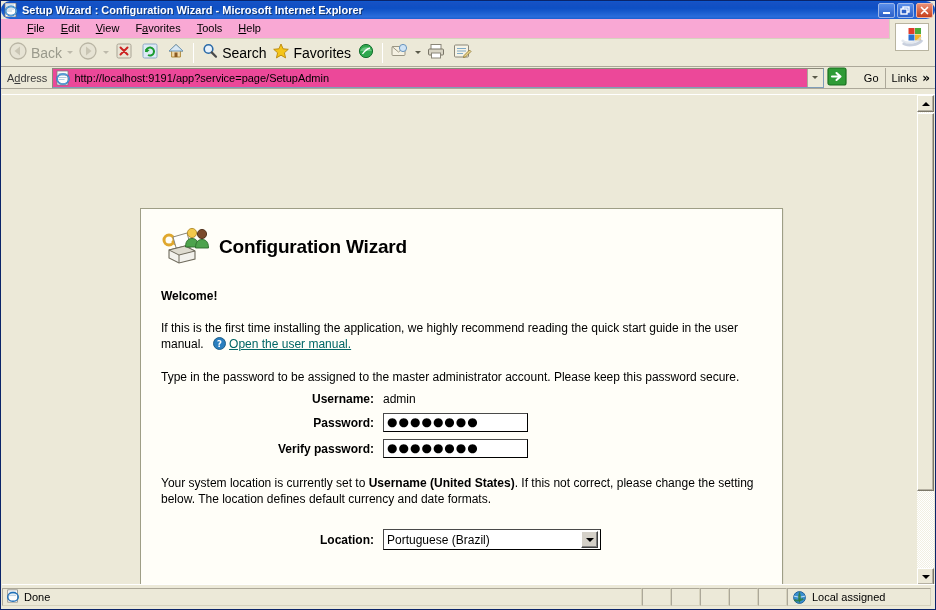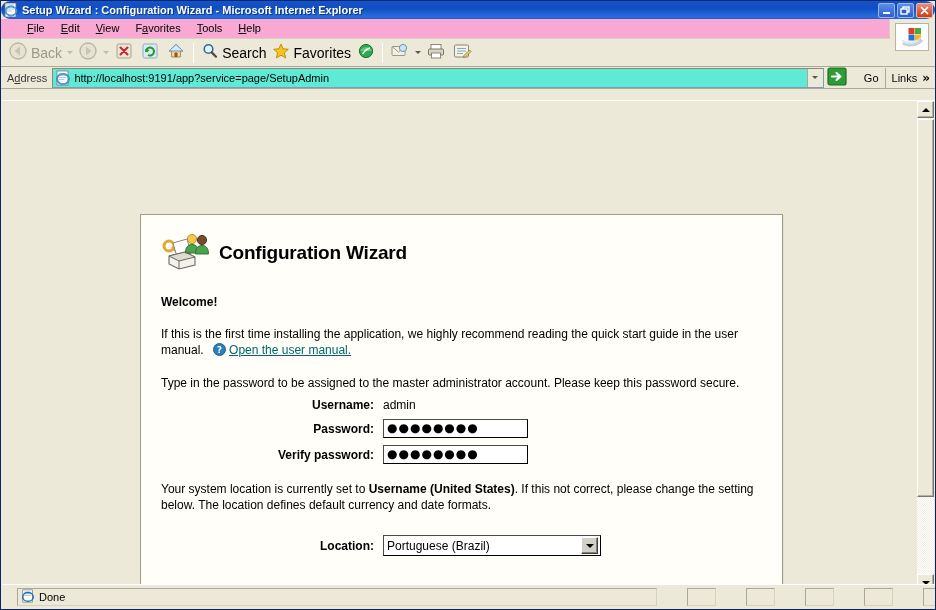--- a/index.html
+++ b/index.html
@@ -129,21 +129,21 @@
     background: #ece9d8;
     display: flex; align-items: center;
     border-bottom: 1px solid #aca899;
     padding-left: 4px;
     position: relative;
   }
   .addr-label { font-size: 11px; color: #3a3a3a; padding: 0 5px 0 2px; white-space: nowrap;}
   .addr-field {
     flex: 1 1 auto;
     height: 20px;
-    background: #5eead4;
+    background: #ec4899;
     border: 1px solid #7f9db9;
     border-top-color:#8a8a7a; border-left-color:#8a8a7a;
     display: flex; align-items: center;
     min-width: 0;
   }
   .addr-icon { width: 16px; height: 16px; margin: 0 3px 0 2px; flex:0 0 auto; }
   .addr-text {
     font-size: 11px; color: #000;
     white-space: nowrap; overflow: hidden;
     flex: 1 1 auto;
@@ -167,21 +167,21 @@
     padding: 0 5px 0 6px;
     border-left: 1px solid #aca899;
     height: 20px;
     white-space: nowrap;
   }
   .chev { font-family: "DejaVu Sans", sans-serif; font-size: 12px; font-weight: bold; }
 
   
   .pagearea {
     position: absolute;
-    left: 1px; top: 99px;
+    left: 1px; top: 93px;
     width: 934px; height: 490px;
     background: #ece9d8;
     border-top: 1px solid #fff;
     overflow: hidden;
   }
   .pagecanvas {
     position: absolute;
     left: 0; top: 0;
     width: 911px; height: 490px;
     background: #ece9d8;
@@ -319,21 +319,21 @@
     left: 1px; bottom: 1px;
     width: 934px; height: 24px;
     background: #ece9d8;
     border-top: 1px solid #fff;
     display: flex; align-items: center;
   }
   .st-panel {
     height: 18px;
     border: 1px solid #d6d2bd;
     border-top-color:#aca899; border-left-color:#aca899;
-    margin: 0 15px;
+    margin: 0 0;
     display:flex; align-items:center;
     font-size: 11px;
     padding: 0 3px;
     gap: 4px;
   }
   .st-done { flex: 0 0 640px; }
   .st-grip { flex: 0 0 29px; }
   .st-zone { flex: 0 0 auto; width: 144px; padding-left: 24px; position: relative;}
   .st-spacer { flex: 1 1 auto; }
 </style>

